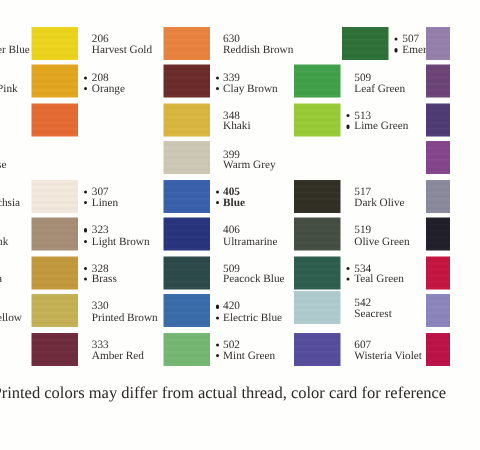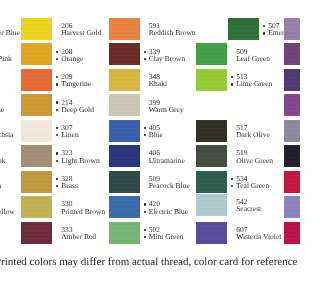--- a/index.html
+++ b/index.html
@@ -94,31 +94,20 @@
         </div>
         <div class="row" style="top: 43.45px;">
           <div class="sw" style="background: rgb(226, 166, 31);"></div>
           <div class="lbl">
             <div class="ln">208<span class="bul"></span></div>
             <div class="ln">Orange<span class="bul"></span></div>
           </div>
         </div>
         <div class="row" style="top: 68.9px;">
           <div class="sw" style="background: rgb(229, 106, 51);"></div>
-          <div class="lbl">
-            <div class="ln">209<span class="bul"></span></div>
-            <div class="ln">Tangerine<span class="bul"></span></div>
-          </div>
-        </div>
-        <div class="row" style="top: 94.35px;">
-          <div class="sw" style="background: rgb(204, 154, 52);"></div>
-          <div class="lbl">
-            <div class="ln">214<span class="bul"></span></div>
-            <div class="ln">Deep Gold<span class="bul"></span></div>
-          </div>
         </div>
         <div class="row" style="top: 119.8px;">
           <div class="sw" style="background: rgb(242, 233, 220);"></div>
           <div class="lbl">
             <div class="ln">307<span class="bul"></span></div>
             <div class="ln">Linen<span class="bul"></span></div>
           </div>
         </div>
         <div class="row" style="top: 145.25px;">
           <div class="sw" style="background: rgb(166, 141, 118);"></div>
@@ -146,21 +135,21 @@
           <div class="lbl">
             <div class="ln">333</div>
             <div class="ln">Amber Red</div>
           </div>
         </div>
       </div>
       <div class="col" style="left: 108.5px;">
         <div class="row" style="top: 18px;">
           <div class="sw" style="background: rgb(232, 131, 63);"></div>
           <div class="lbl">
-            <div class="ln">591</div>
+            <div class="ln">630</div>
             <div class="ln">Reddish Brown</div>
           </div>
         </div>
         <div class="row" style="top: 43.45px;">
           <div class="sw" style="background: rgb(107, 44, 42);"></div>
           <div class="lbl">
             <div class="ln">339<span class="bul"></span></div>
             <div class="ln">Clay Brown<span class="bul"></span></div>
           </div>
         </div>
@@ -171,21 +160,21 @@
             <div class="ln">Khaki</div>
           </div>
         </div>
         <div class="row" style="top: 94.35px;">
           <div class="sw" style="background: rgb(205, 200, 180);"></div>
           <div class="lbl">
             <div class="ln">399</div>
             <div class="ln">Warm Grey</div>
           </div>
         </div>
-        <div class="row" style="top: 119.8px;">
+        <div class="row" style="top: 119.8px; font-weight: bold;">
           <div class="sw" style="background: rgb(57, 97, 171);"></div>
           <div class="lbl">
             <div class="ln">405<span class="bul"></span></div>
             <div class="ln">Blue<span class="bul"></span></div>
           </div>
         </div>
         <div class="row" style="top: 145.25px;">
           <div class="sw" style="background: rgb(40, 53, 126);"></div>
           <div class="lbl">
             <div class="ln">406</div>

